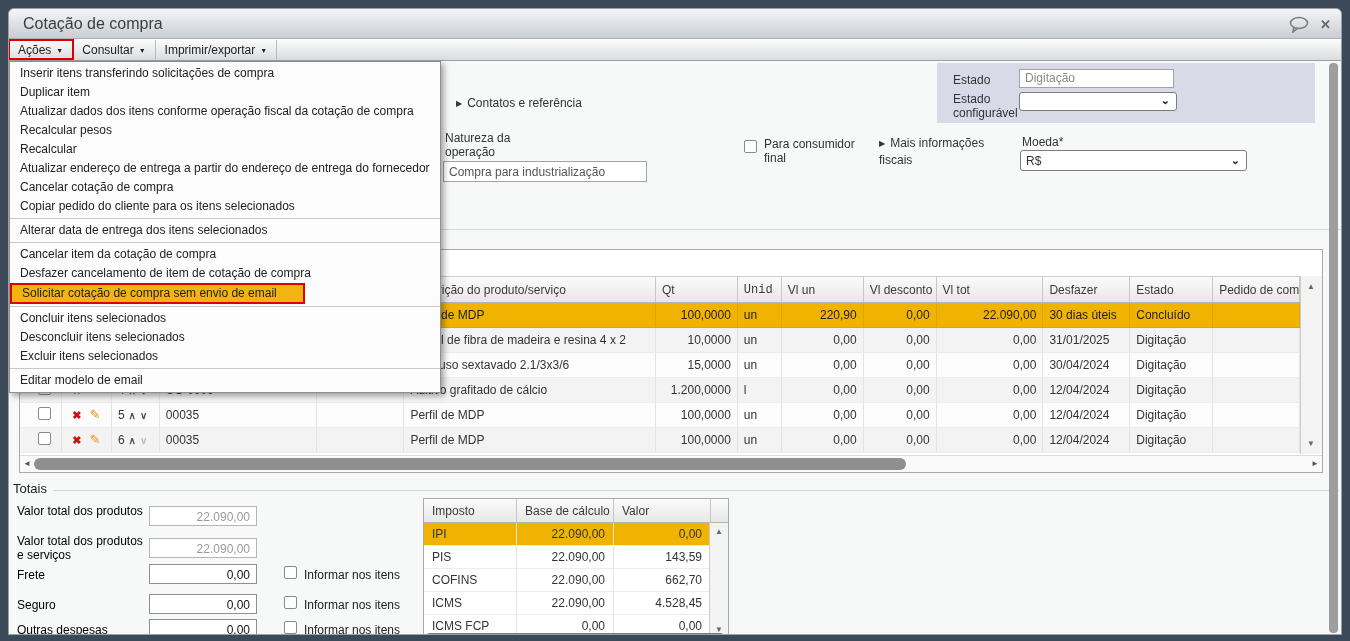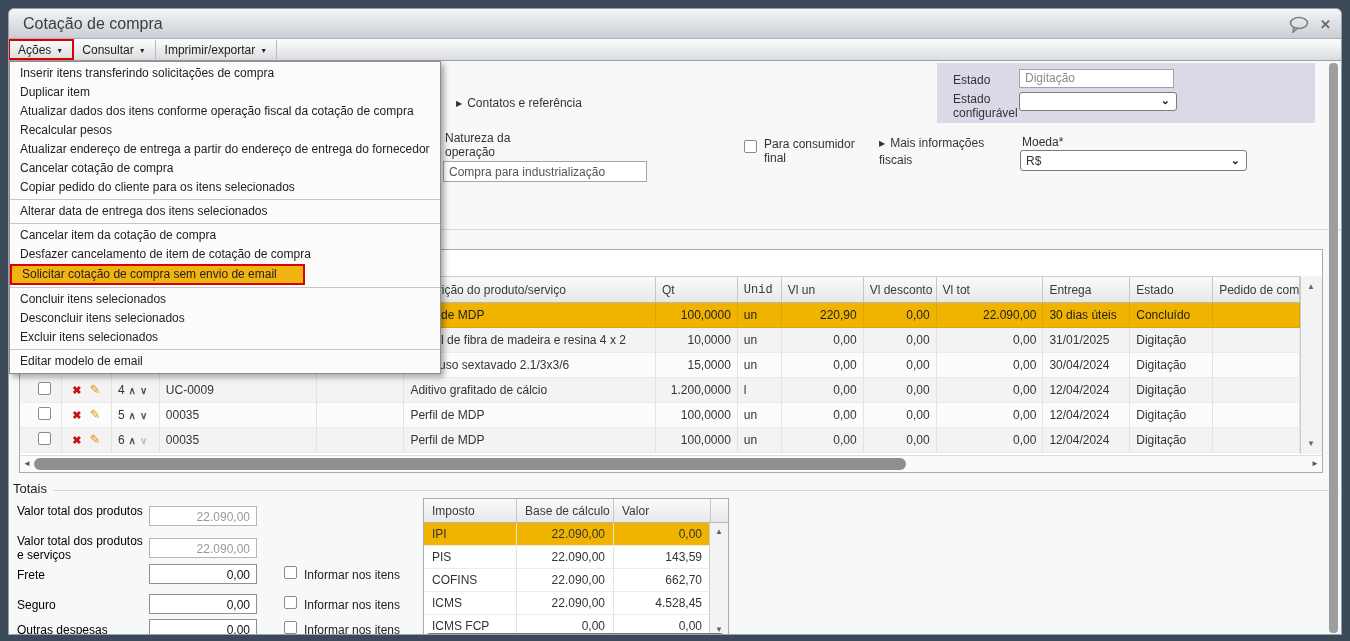--- a/index.html
+++ b/index.html
@@ -144,21 +144,21 @@
         <div class="hc" style="width: 50px;"></div>
         <div class="hc" style="width: 48px;"></div>
         <div class="hc" style="width: 157px;"></div>
         <div class="hc" style="width: 88px;"></div>
         <div class="hc" style="width: 252px;">Descrição do produto/serviço</div>
         <div class="hc" style="width: 82px;">Qt</div>
         <div class="hc" style="width: 44px; font-family: Liberation Mono, monospace;">Unid</div>
         <div class="hc" style="width: 82px;">Vl un</div>
         <div class="hc" style="width: 73px;">Vl desconto</div>
         <div class="hc" style="width: 107px;">Vl tot</div>
-        <div class="hc" style="width: 87px;">Entrega</div>
+        <div class="hc" style="width: 87px;">Desfazer</div>
         <div class="hc" style="width: 83px;">Estado</div>
         <div class="hc" style="width: 87px;">Pedido de compra</div>
       </div>
     <div id="items-body">
         <div class="g-row sel-row" style="top: 53px;">
           <div class="c c-center" style="width: 42px;"><span class="checkbox" style="margin-left:8px;"></span></div>
           <div class="c c-center" style="width: 50px;"><span class="del-icon">✖</span><span class="edit-icon">✎</span></div>
           <div class="c" style="width: 48px;"><span>1</span><span class="mv">∧</span><span class="mv">∨</span></div>
           <div class="c" style="width: 157px;"></div>
           <div class="c" style="width: 88px;"></div>
@@ -328,20 +328,21 @@
   </div>
   <div class="tax-hscroll"></div>
 
   <div class="page-scroll"></div>
 
   <div class="dropdown" id="actions-menu">
       <div class="menu-item">Inserir itens transferindo solicitações de compra</div>
       <div class="menu-item">Duplicar item</div>
       <div class="menu-item">Atualizar dados dos itens conforme operação fiscal da cotação de compra</div>
       <div class="menu-item">Recalcular pesos</div>
+      <div class="menu-item">Recalcular</div>
       <div class="menu-item">Atualizar endereço de entrega a partir do endereço de entrega do fornecedor</div>
       <div class="menu-item">Cancelar cotação de compra</div>
       <div class="menu-item">Copiar pedido do cliente para os itens selecionados</div>
       <div class="menu-sep"></div>
       <div class="menu-item">Alterar data de entrega dos itens selecionados</div>
       <div class="menu-sep"></div>
       <div class="menu-item">Cancelar item da cotação de compra</div>
       <div class="menu-item">Desfazer cancelamento de item de cotação de compra</div>
       <div class="menu-item hl">Solicitar cotação de compra sem envio de email</div>
       <div class="menu-sep"></div>

